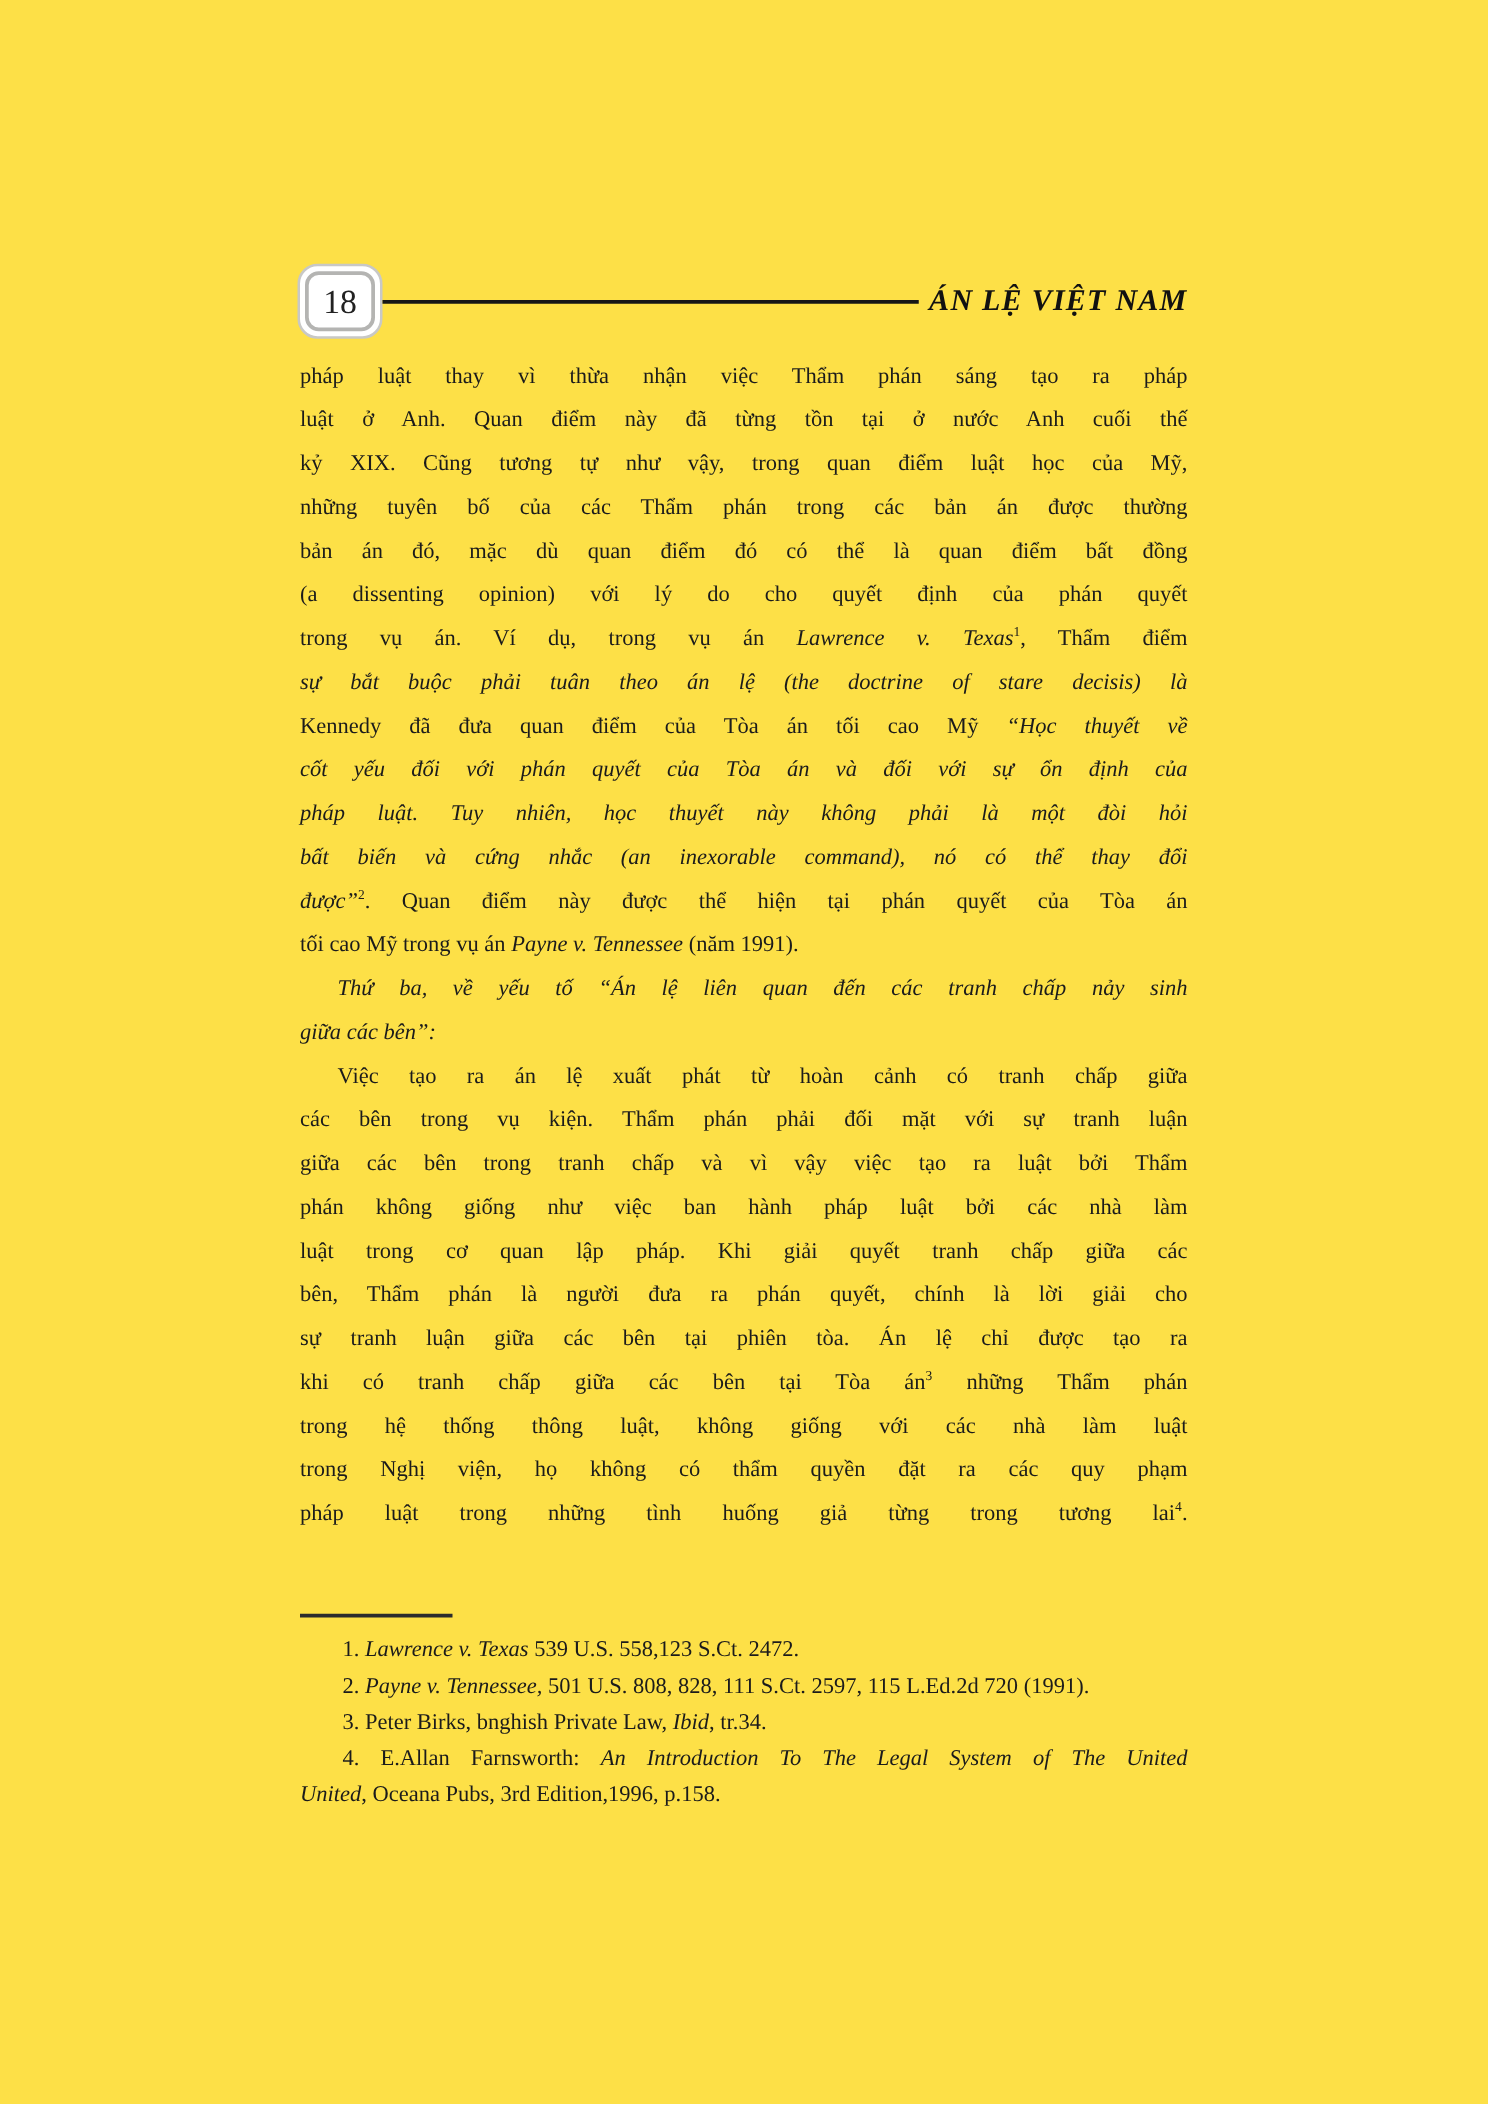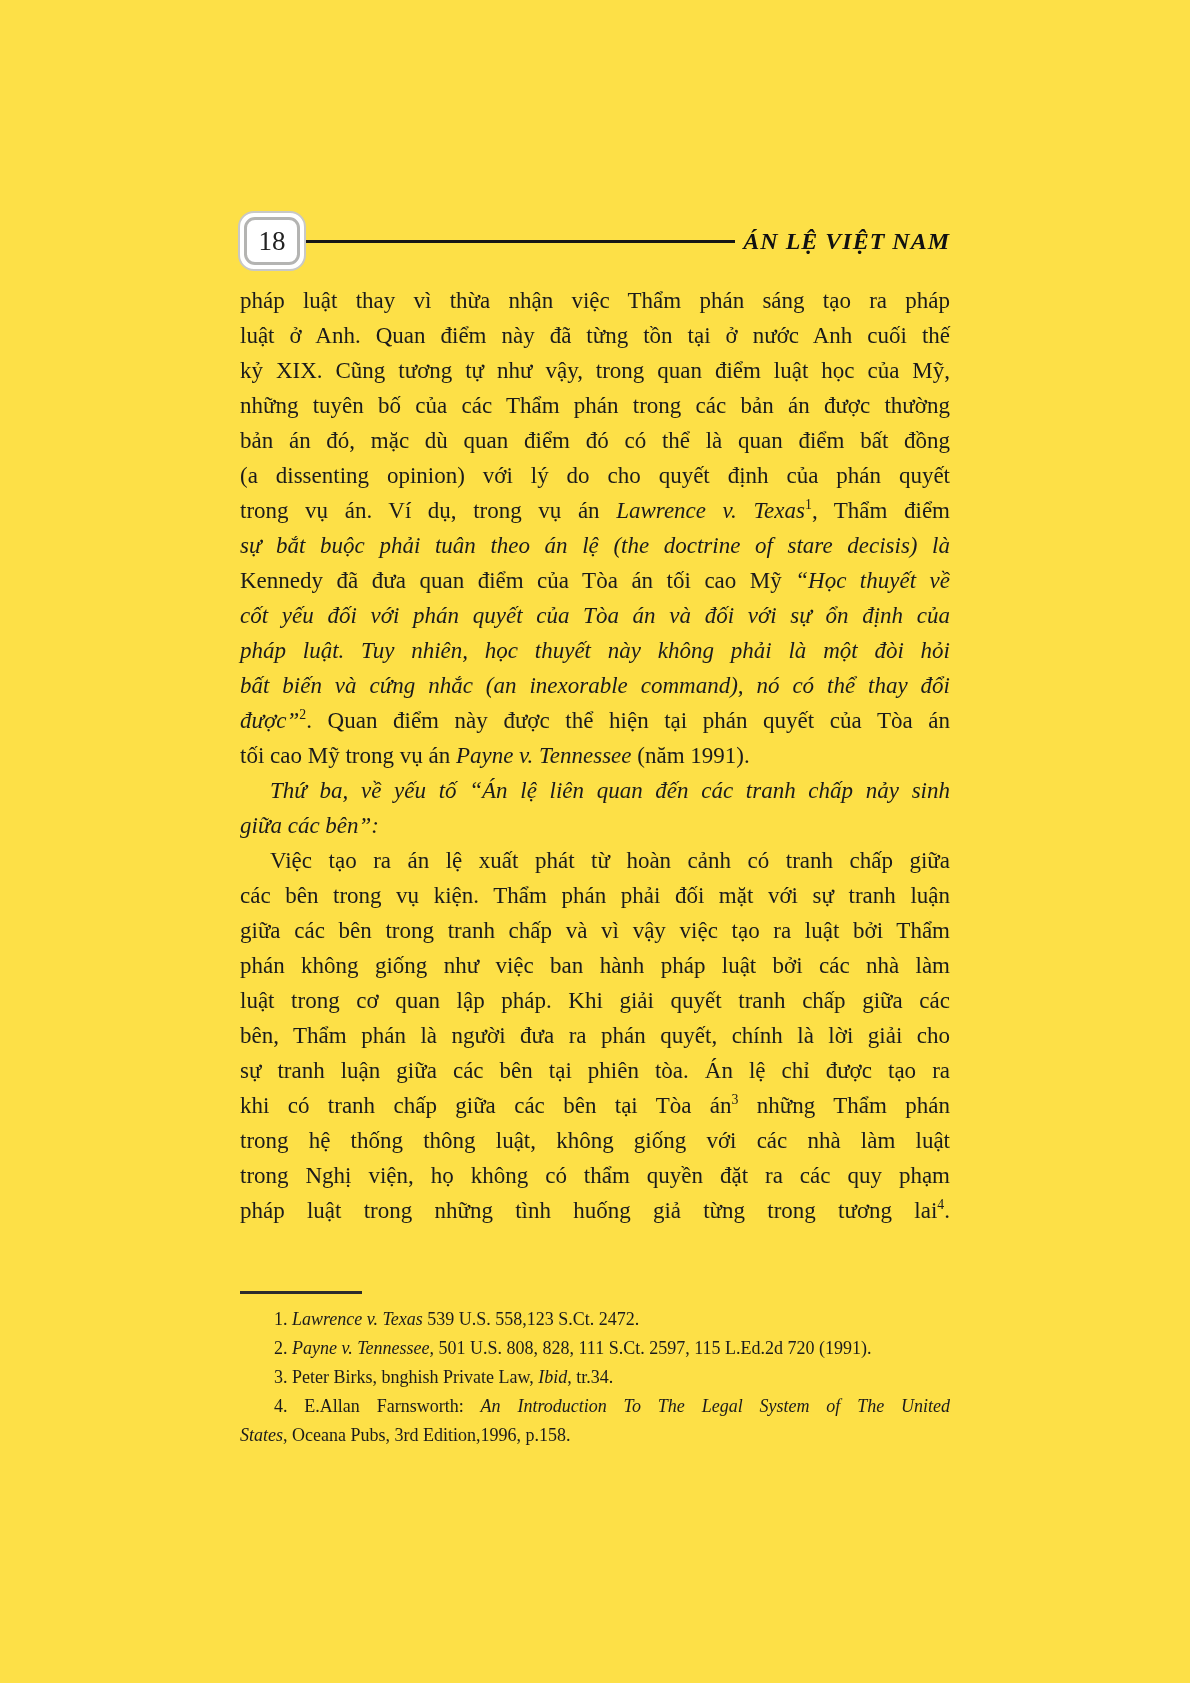--- a/index.html
+++ b/index.html
@@ -28,21 +28,21 @@
     font-size:27px;color:#222;background:#fff;
   }
   .header-rule{flex:1 1 auto;height:3px;background:#161616;}
   .header-title{
     margin-left:8px;font-weight:bold;font-size:24px;
     letter-spacing:1px;white-space:nowrap;color:#111;font-style:italic;
   }
   
   .body{
     position:absolute;left:240px;width:710px;top:283px;
-    font-size:23px;line-height:35px;
+    font-size:18px;line-height:35px;
   }
   .line{
     text-align:justify;text-align-last:justify;
     height:35px;
   }
   .line.last{text-align-last:left;}
   .line.indent{text-indent:30px;}
   sup{font-size:0.6em;line-height:0;vertical-align:super;}
   i{font-style:italic;}
   
@@ -102,16 +102,16 @@
       <div class="line"><span>pháp luật trong những tình huống giả từng trong tương lai</span><sup>4</sup><span>.</span></div>
     </div>
 
   <div class="fn-sep"></div>
 
   <div class="footnotes" id="footnote-lines">
       <div class="line last indent"><span>1. </span><i>Lawrence v. Texas</i><span> 539 U.S. 558,123 S.Ct. 2472.</span></div>
       <div class="line last indent"><span>2. </span><i>Payne v. Tennessee,</i><span> 501 U.S. 808, 828, 111 S.Ct. 2597, 115 L.Ed.2d 720 (1991).</span></div>
       <div class="line last indent"><span>3. Peter Birks, bnghish Private Law, </span><i>Ibid</i><span>, tr.34.</span></div>
       <div class="line indent"><span>4. E.Allan Farnsworth: </span><i>An Introduction To The Legal System of The United</i></div>
-      <div class="line last"><i>States</i><span>, Oceana Pubs, 3rd Edition,1996, p.158.</span></div>
+      <div class="line last"><i>United</i><span>, Oceana Pubs, 3rd Edition,1996, p.158.</span></div>
     </div>
 
 </div>
 
 </body></html>

